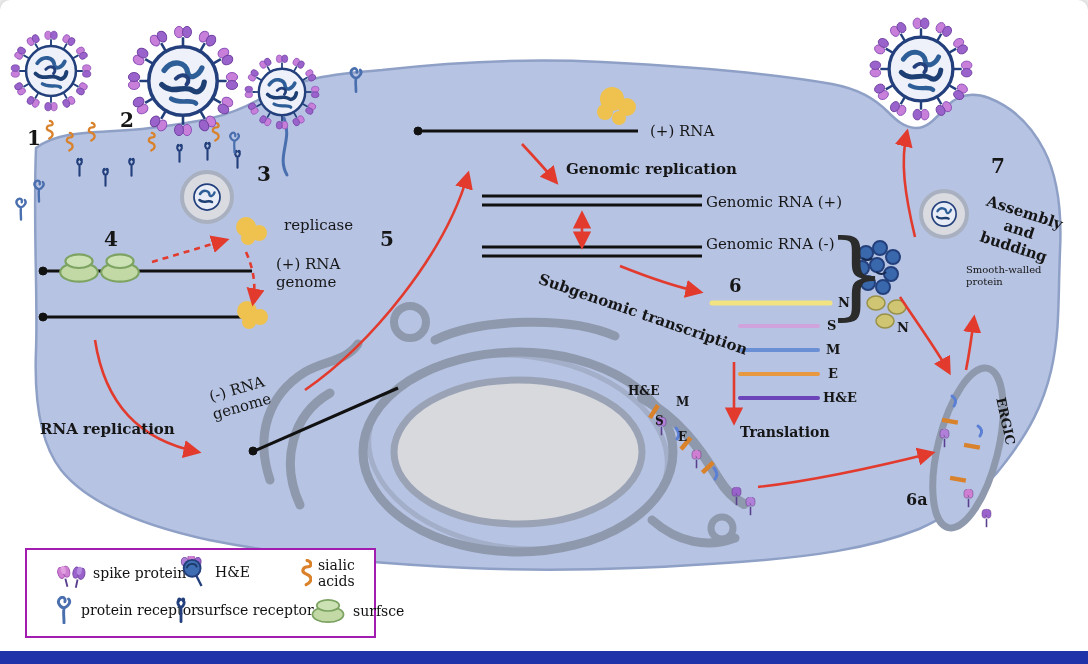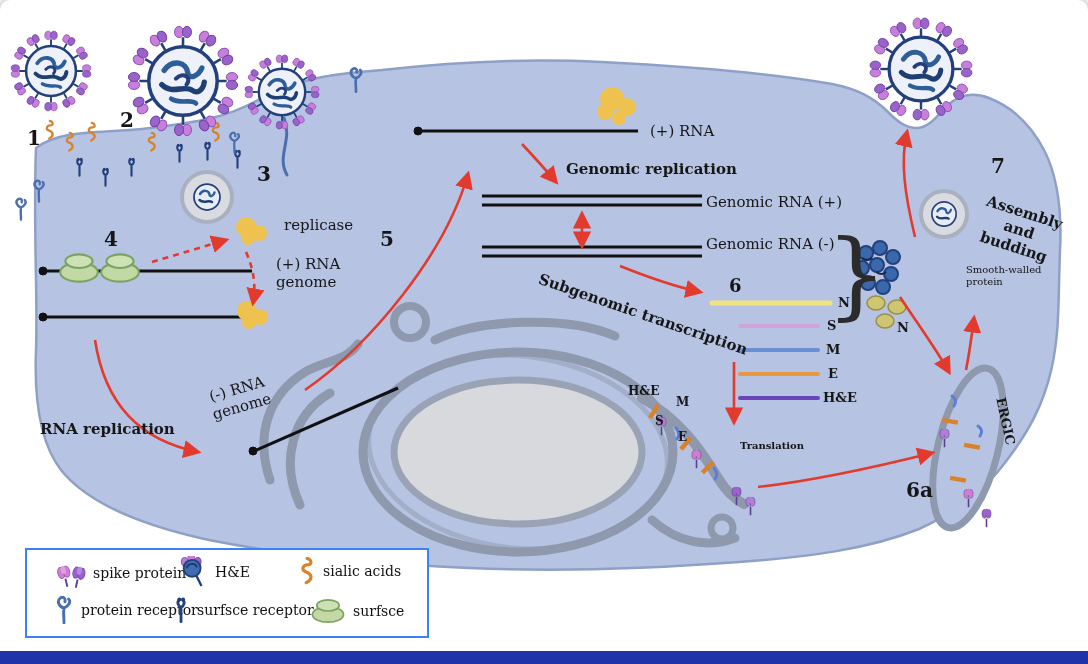--- a/index.html
+++ b/index.html
@@ -6,21 +6,21 @@
   html,body{background:#ececec}
   body{font-family:"DejaVu Serif", serif}
   #stage{position:relative;width:1088px;height:664px;background:#ffffff;overflow:hidden;border-radius:10px 10px 0 0;box-shadow:0 0 4px rgba(0,0,0,.15)}
   #art{position:absolute;left:0;top:0}
   .lbl{position:absolute;color:#161616;white-space:nowrap;line-height:1.2;font-size:15px}
   .b{font-weight:bold}
   .num{font-size:20px;font-weight:bold}
   .sm{font-size:12px;font-weight:bold}
   .sg{font-size:13px;font-weight:bold}
   .brace{font-size:96px;font-weight:300;color:#2b2b2b;line-height:.92}
-  .legend{position:absolute;left:25px;top:548px;width:404px;height:90px;background:#ffffff;border:2px solid #3b82f6}
+  .legend{position:absolute;left:25px;top:548px;width:351px;height:90px;background:#ffffff;border:2px solid #a21caf}
   .lg-item{position:absolute;display:flex;align-items:center;gap:6px}
   .lg-label{font-size:14px;color:#111}
   #bottombar{position:absolute;left:0;bottom:0;width:100%;height:13px;background:#2133a8}
 </style>
 </head>
 <body>
 
 <div id="stage">
 
 <svg id="art" width="1088" height="664" viewBox="0 0 1088 664">
@@ -263,42 +263,42 @@
   <use href="#sym-virion" x="242" y="52" width="80" height="80"></use>
   <use href="#sym-virion" x="866" y="14" width="110" height="110"></use>
 </svg>
 
 <div class="lbl num" style="left:27px;top:126px">1</div>
 <div class="lbl num" style="left:120px;top:108px">2</div>
 <div class="lbl num" style="left:257px;top:162px">3</div>
 <div class="lbl num" style="left:104px;top:227px">4</div>
 <div class="lbl num" style="left:380px;top:227px">5</div>
 <div class="lbl num" style="left:729px;top:275px;font-size:18px">6</div>
-<div class="lbl num" style="left:906px;top:478px;font-size:20px">6a</div>
+<div class="lbl num" style="left:906px;top:490px;font-size:16px">6a</div>
 <div class="lbl num" style="left:991px;top:154px">7</div>
 
 <div class="lbl" style="left:284px;top:216px">replicase</div>
 
 <div class="lbl" style="left:276px;top:255px">
   <div>(+) RNA</div>
   <div>genome</div>
 </div>
 
 <div class="lbl" style="left:194px;top:392px;width:84px;text-align:center;transform:rotate(-16deg);transform-origin:left top;white-space:normal">
   <div>(-) RNA</div>
   <div>genome</div>
 </div>
 
 <div class="lbl b" style="left:40px;top:420px">RNA replication</div>
 <div class="lbl" style="left:650px;top:122px">(+) RNA</div>
 <div class="lbl b" style="left:566px;top:160px">Genomic replication</div>
 <div class="lbl" style="left:706px;top:193px">Genomic RNA (+)</div>
 <div class="lbl" style="left:706px;top:235px">Genomic RNA (-)</div>
 <div class="lbl b" style="left:542px;top:270px;transform:rotate(19deg);transform-origin:left top">Subgenomic transcription</div>
-<div class="lbl b" style="left:740px;top:440px;font-size:10px">Translation</div>
+<div class="lbl b" style="left:740px;top:424px;font-size:14px">Translation</div>
 
 <div class="lbl b" style="left:978px;top:188px;width:104px;text-align:center;transform:rotate(18deg);transform-origin:left top;white-space:normal">
   <div>Assembly and</div>
   <div>budding</div>
 </div>
 
 <div class="lbl" style="left:966px;top:264px;font-size:10px;white-space:normal;width:110px">
   <div>Smooth-walled</div>
   <div>protein</div>
 </div>

